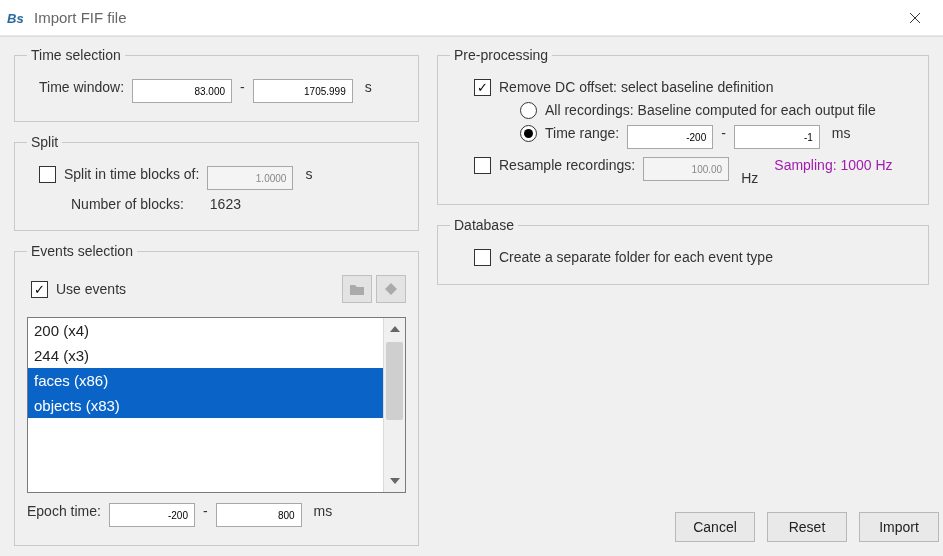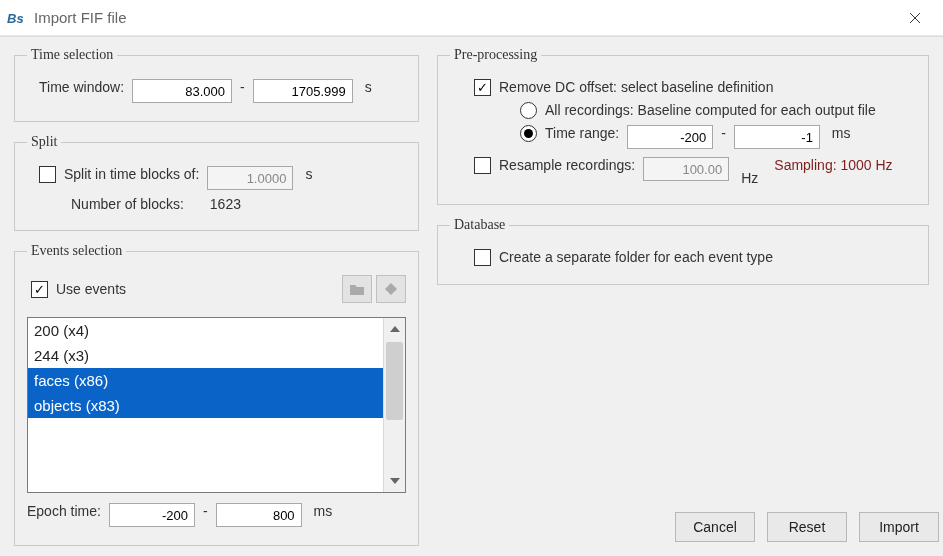--- a/index.html
+++ b/index.html
@@ -53,34 +53,33 @@
     border-radius: 0;
     padding: 10px 12px 12px 12px;
     margin: 0;
     position: relative;
   }
   legend {
     font-size: 14px;
     color: #333;
     padding: 0 4px;
     background: #f0f0f0;
-    font-family: Liberation Serif, serif;
   }
   .row {
     display: flex; align-items: flex-start; gap: 8px;
     margin: 6px 0;
   }
   .label { color: #333; }
   input.num {
     width: 86px;
     height: 24px;
     text-align: right;
     padding: 2px 6px;
     font-family: inherit;
-    font-size: 13px;
+    font-size: 10px;
     border: 1px solid #a8a8a8;
     background: #fff;
   }
   input.num.wide { width: 100px; }
   input.num[disabled] { background: #f4f4f4; color: #888; }
   .unit { color: #333; margin-left: 4px; }
   .chk {
     width: 17px; height: 17px;
     border: 1px solid #333;
     display: inline-flex;
@@ -103,21 +102,21 @@
     flex-shrink: 0;
   }
   .radio.selected::after {
     content: "";
     width: 9px; height: 9px;
     border-radius: 50%;
     background: #000;
   }
   .indent { padding-left: 36px; }
   .indent2 { padding-left: 70px; }
-  .muted { color: #7f1d1d; }
+  .muted { color: #a21caf; }
   .btnstrip {
     position: absolute;
     right: 4px;
     bottom: 14px;
     display: flex;
     gap: 12px;
   }
   button.push {
     min-width: 80px;
     height: 30px;

